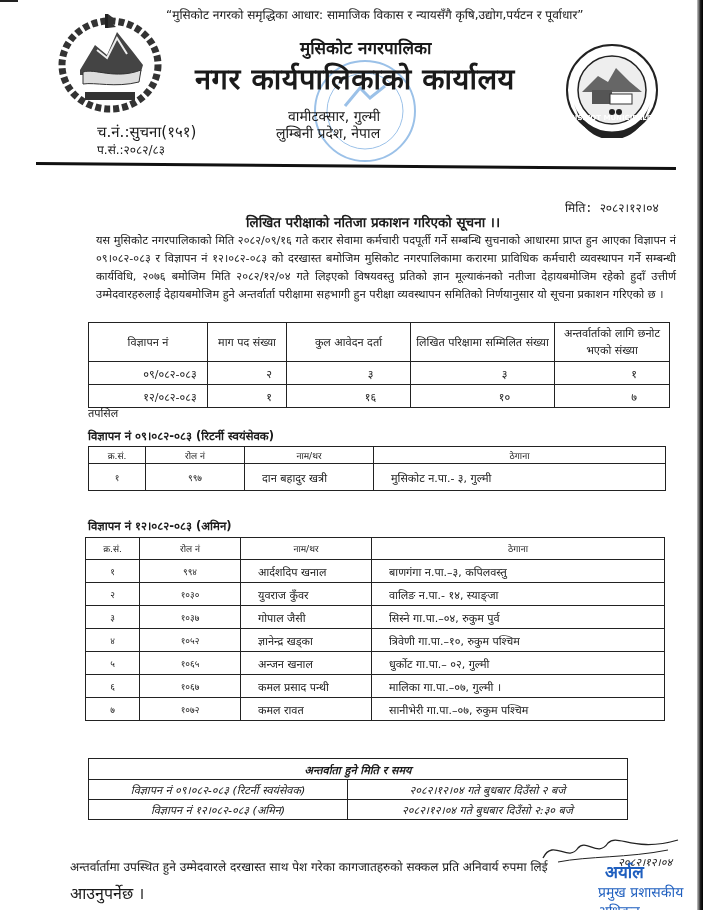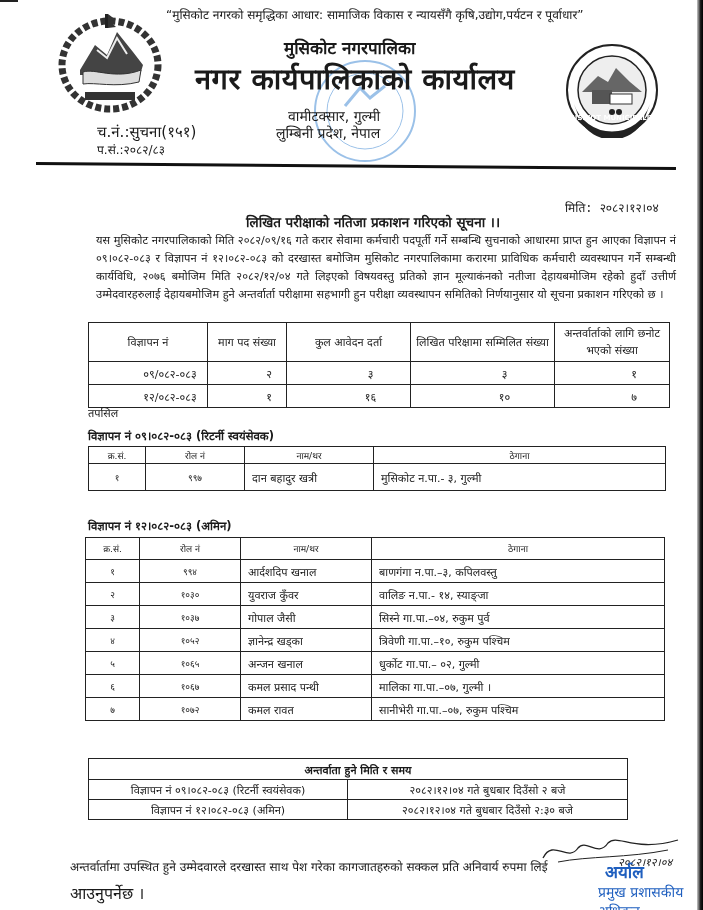--- a/index.html
+++ b/index.html
@@ -11,21 +11,21 @@
     }
     .abs { position: absolute; }
     .right-edge {
       position: absolute; right: 0; top: 0; width: 6px; height: 910px;
       background: linear-gradient(to right, #c8c8c8, #1a1a1a 60%, #000);
     }
     .top-edge {
       position: absolute; left: 0; top: 0; width: 18px; height: 2px; background: #222;
     }
     .motto { left: 166px; top: 6px; font-size: 12px; white-space: nowrap; }
-    .muni { left: 284px; top: 36px; font-size: 17px; font-weight: bold; }
+    .muni { left: 300px; top: 36px; font-size: 17px; font-weight: bold; }
     .office { left: 195px; top: 58px; font-size: 29px; font-weight: bold; letter-spacing: 0.5px; }
     .addr1 { left: 288px; top: 106px; font-size: 14px; }
     .addr2 { left: 276px; top: 123px; font-size: 14px; }
     .ref1 { left: 97px; top: 121px; font-size: 15px; }
     .ref2 { left: 97px; top: 141px; font-size: 12px; }
     .hr-thick {
       position: absolute; left: 36px; top: 162px; width: 640px; height: 3px;
       background: #111; transform: rotate(0.45deg); transform-origin: left center;
     }
     .date { left: 565px; top: 199px; font-size: 12px; font-family: Liberation Mono, monospace; }
@@ -41,23 +41,23 @@
     .t-summary td { height: 22px; padding-left: 48px; }
     .tapasil { left: 88px; top: 405px; font-size: 11px; }
     .sec1 { left: 88px; top: 428px; font-size: 11.5px; font-weight: bold; }
     .t-c1 { left: 88px; top: 446px; width: 578px; font-size: 10px; }
     .t-c1 th { height: 16px; font-size: 9px; }
     .t-c1 td { height: 26px; }
     .sec2 { left: 88px; top: 518px; font-size: 11.5px; font-weight: bold; }
     .t-c2 { left: 85px; top: 537px; width: 580px; font-size: 10px; }
     .t-c2 th { height: 21px; font-size: 9px; }
     .t-c2 td { height: 22px; }
-    .t-c2 td.left, .t-c1 td.left { text-align: left; padding-left: 7px; font-size: 11px; }
+    .t-c2 td.left, .t-c1 td.left { text-align: left; padding-left: 17px; font-size: 11px; }
     .t-c2 td.small, .t-c1 td.small { font-size: 9px; }
-    .t-interview { left: 88px; top: 758px; width: 540px; font-size: 11px; }
+    .t-interview { left: 88px; top: 758px; width: 540px; font-size: 11px; font-style: italic; }
     .t-interview th { height: 20px; font-weight: bold; }
     .t-interview td { height: 19px; }
     .footer-line1 { left: 70px; top: 858px; font-size: 12px; white-space: nowrap; }
     .footer-line2 { left: 70px; top: 882px; font-size: 16px; }
     .sig-name { left: 605px; top: 860px; font-size: 17px; font-weight: bold; color: #1f5fbf; }
     .sig-title { left: 598px; top: 882px; font-size: 14px; color: #1f5fbf; }
     .sig-scribble { left: 538px; top: 828px; }
     .logo-left { left: 55px; top: 10px; }
     .logo-right { left: 564px; top: 42px; }
     .stamp { left: 310px; top: 56px; opacity: 0.55; }

